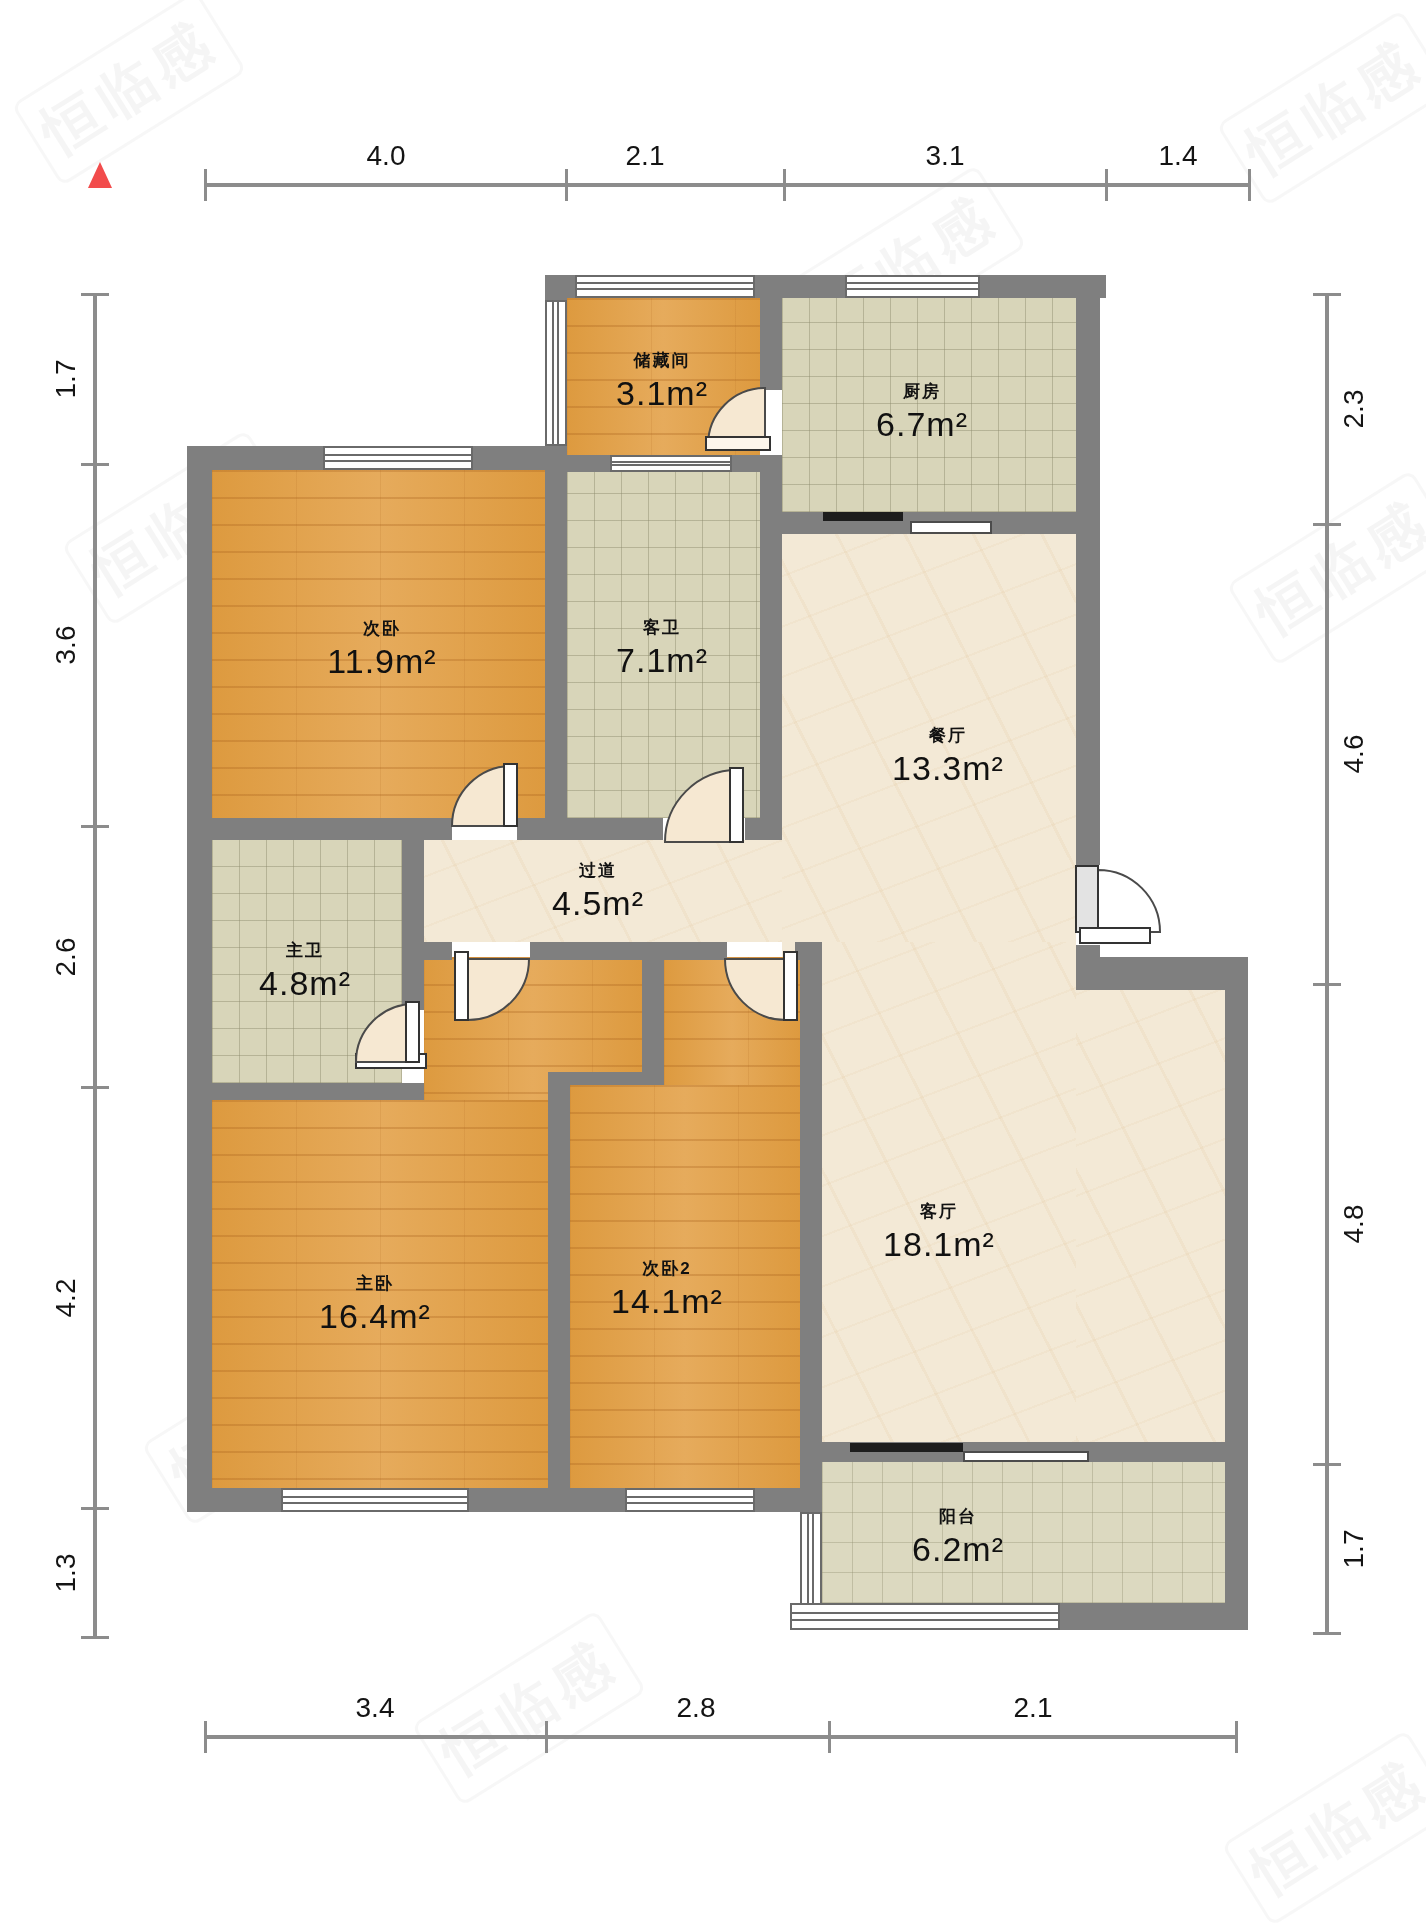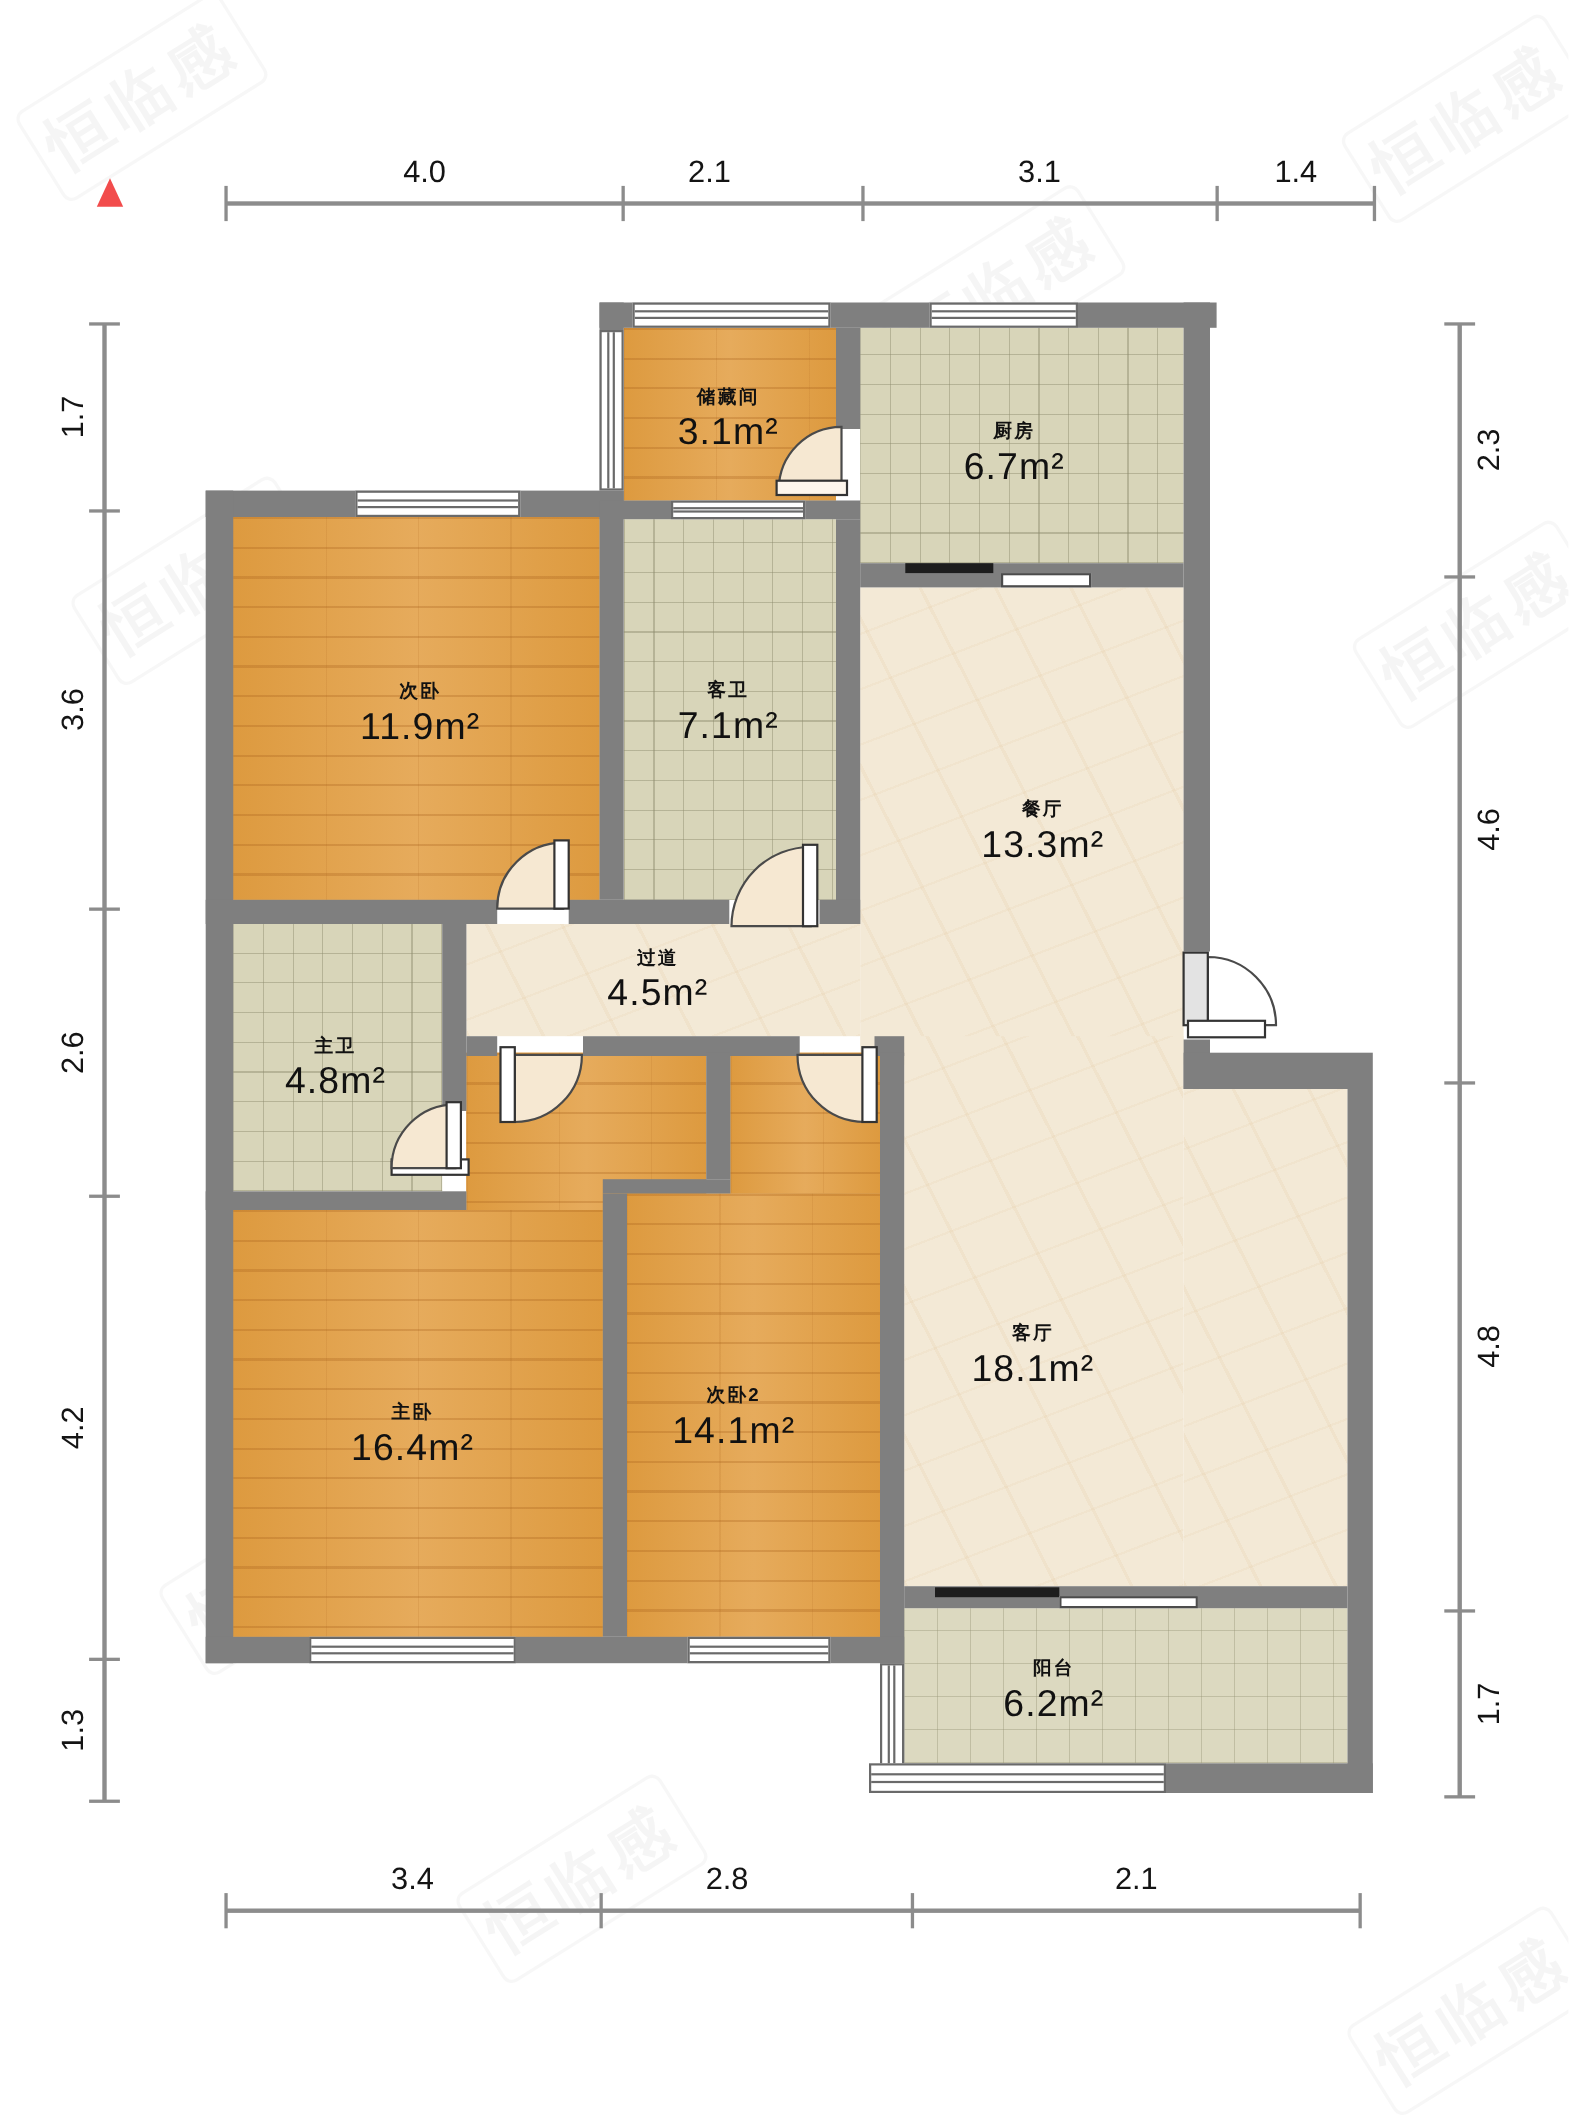--- a/index.html
+++ b/index.html
@@ -238,18 +238,18 @@
     <span class="dimtxt rot" style="left:1354px;top:1549px;">1.7</span>
   </div>
 
   <div>
     <div class="dimline-h" style="left:205px;top:1735px;width:1032px;"></div>
     <div class="tick-v" style="left:204px;top:1721px;"></div>
     <div class="tick-v" style="left:545px;top:1721px;"></div>
     <div class="tick-v" style="left:828px;top:1721px;"></div>
     <div class="tick-v" style="left:1235px;top:1721px;"></div>
     <span class="dimtxt" style="left:375px;top:1708px;">3.4</span>
-    <span class="dimtxt" style="left:661px;top:1708px;">2.8</span>
+    <span class="dimtxt" style="left:696px;top:1708px;">2.8</span>
     <span class="dimtxt" style="left:1033px;top:1708px;">2.1</span>
   </div>
 
 
 </div>
 
 </body></html>

